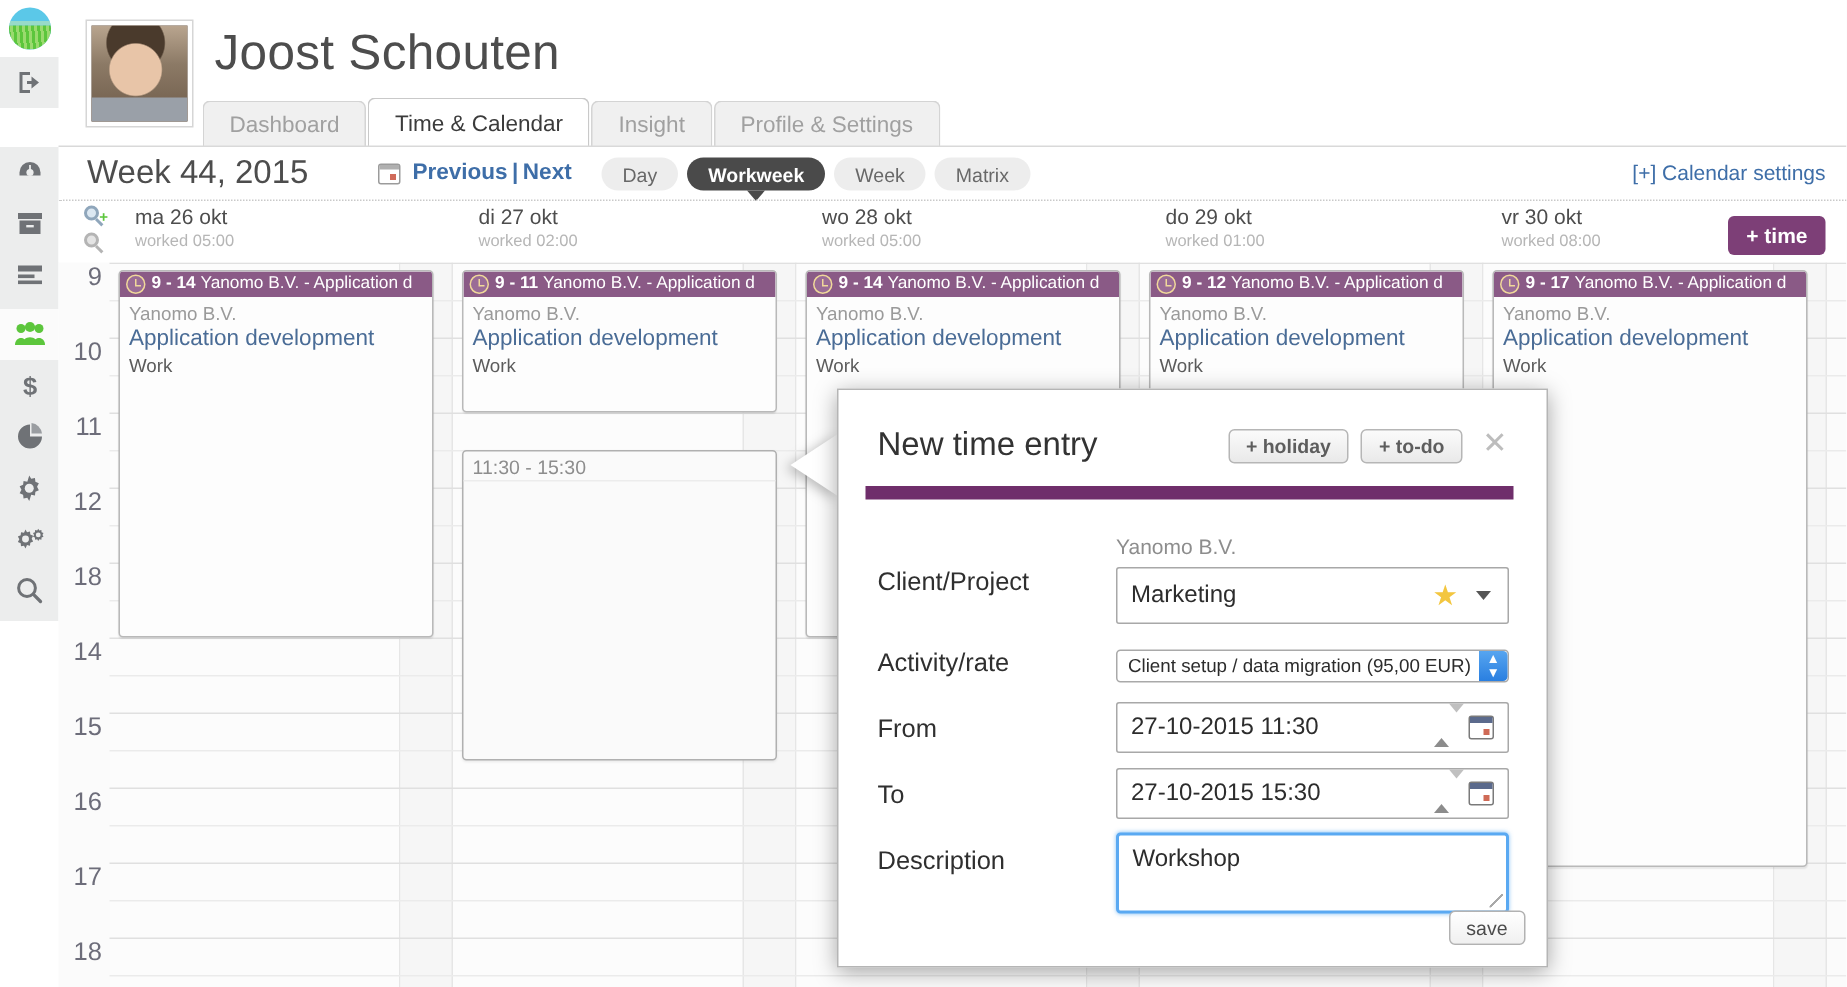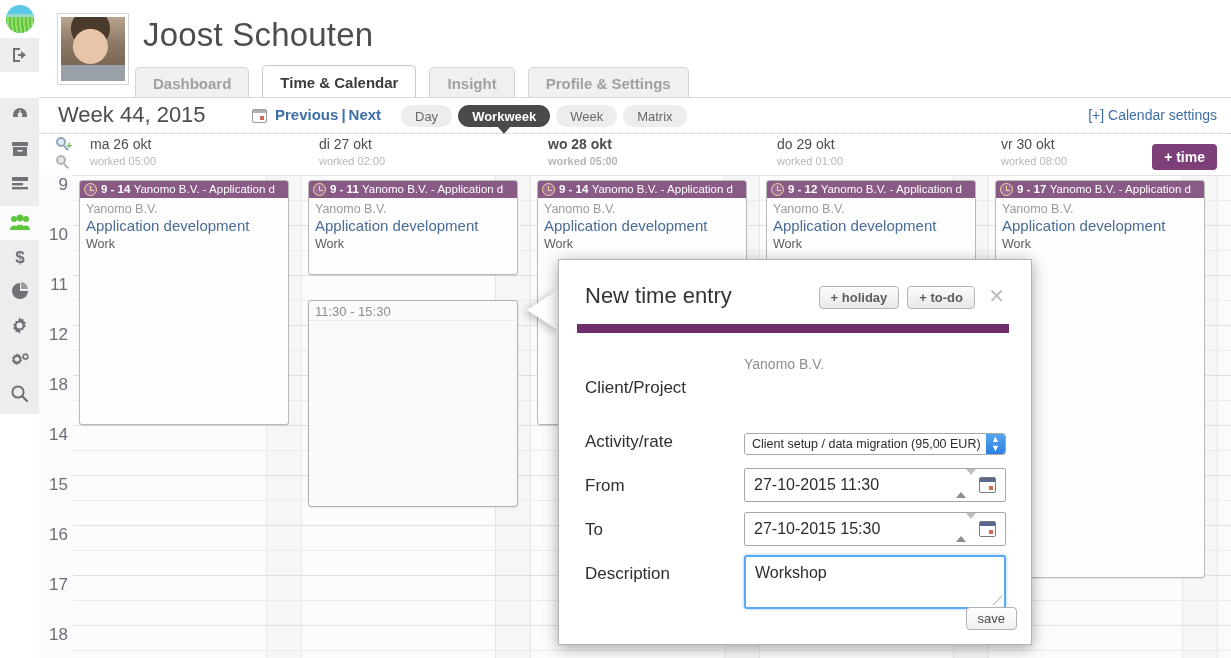--- a/index.html
+++ b/index.html
@@ -69,22 +69,21 @@
     font-size: 33px; color: #4d4d4d; letter-spacing: .2px;
   }
   .tabs { position: absolute; left: 96px; top: 65px; display: flex; align-items: flex-end; }
   .tab {
     height: 31px; padding: 0 17px;
     display: flex; align-items: center;
     font-size: 15px; color: #a0a0a0;
     background: #f0f0f0;
     border: 1px solid #d4d4d4; border-bottom: none;
     border-radius: 5px 5px 0 0;
-    margin-right: 13px;
-    font-weight: bold;
+    margin-right: 1px;
   }
   .tab.active {
     background: #ffffff; color: #3b3b3b; height: 33px;
     border-color: #c9c9c9;
   }
   .tabs-underline {
     position: absolute; left: 0; top: 97px; width: 1192px; height: 1px;
     background: #d9d9d9;
   }
 
@@ -472,21 +471,21 @@
     </div>
 
     <div class="dayhead" style="left:51px;">
       <div class="dname">ma 26 okt</div>
       <div class="dworked">worked 05:00</div>
     </div>
     <div class="dayhead" style="left:280px;">
       <div class="dname">di 27 okt</div>
       <div class="dworked">worked 02:00</div>
     </div>
-    <div class="dayhead" style="left:509px;font-weight:bold;">
+    <div class="dayhead" style="left:509px;">
       <div class="dname">wo 28 okt</div>
       <div class="dworked">worked 05:00</div>
     </div>
     <div class="dayhead" style="left:738px;">
       <div class="dname">do 29 okt</div>
       <div class="dworked">worked 01:00</div>
     </div>
     <div class="dayhead" style="left:962px;">
       <div class="dname">vr 30 okt</div>
       <div class="dworked">worked 08:00</div>
@@ -621,20 +620,25 @@
       <div class="btn-pill">+ holiday</div>
       <div class="btn-pill">+ to-do</div>
     </div>
     <div class="close-x">✕</div>
     <div class="purple-bar"></div>
 
     <div class="frow" style="top:100px;height:62px;">
       <div class="flabel" style="top:18px;">Client/Project</div>
       <div class="fctl" style="top:-4px;">
         <div class="hint">Yanomo B.V.</div>
+        <div class="combo" style="margin-top:6px;">
+          <span class="val">Marketing</span>
+          <span class="star">★</span>
+          <span class="caret"></span>
+        </div>
       </div>
     </div>
 
     <div class="frow" style="top:163px;height:44px;">
       <div class="flabel" style="top:9px;">Activity/rate</div>
       <div class="fctl" style="top:10px;">
         <div class="selectbox">
           <span class="val">Client setup / data migration (95,00 EUR)</span>
           <span class="spin">▲<br>▼</span>
         </div>

